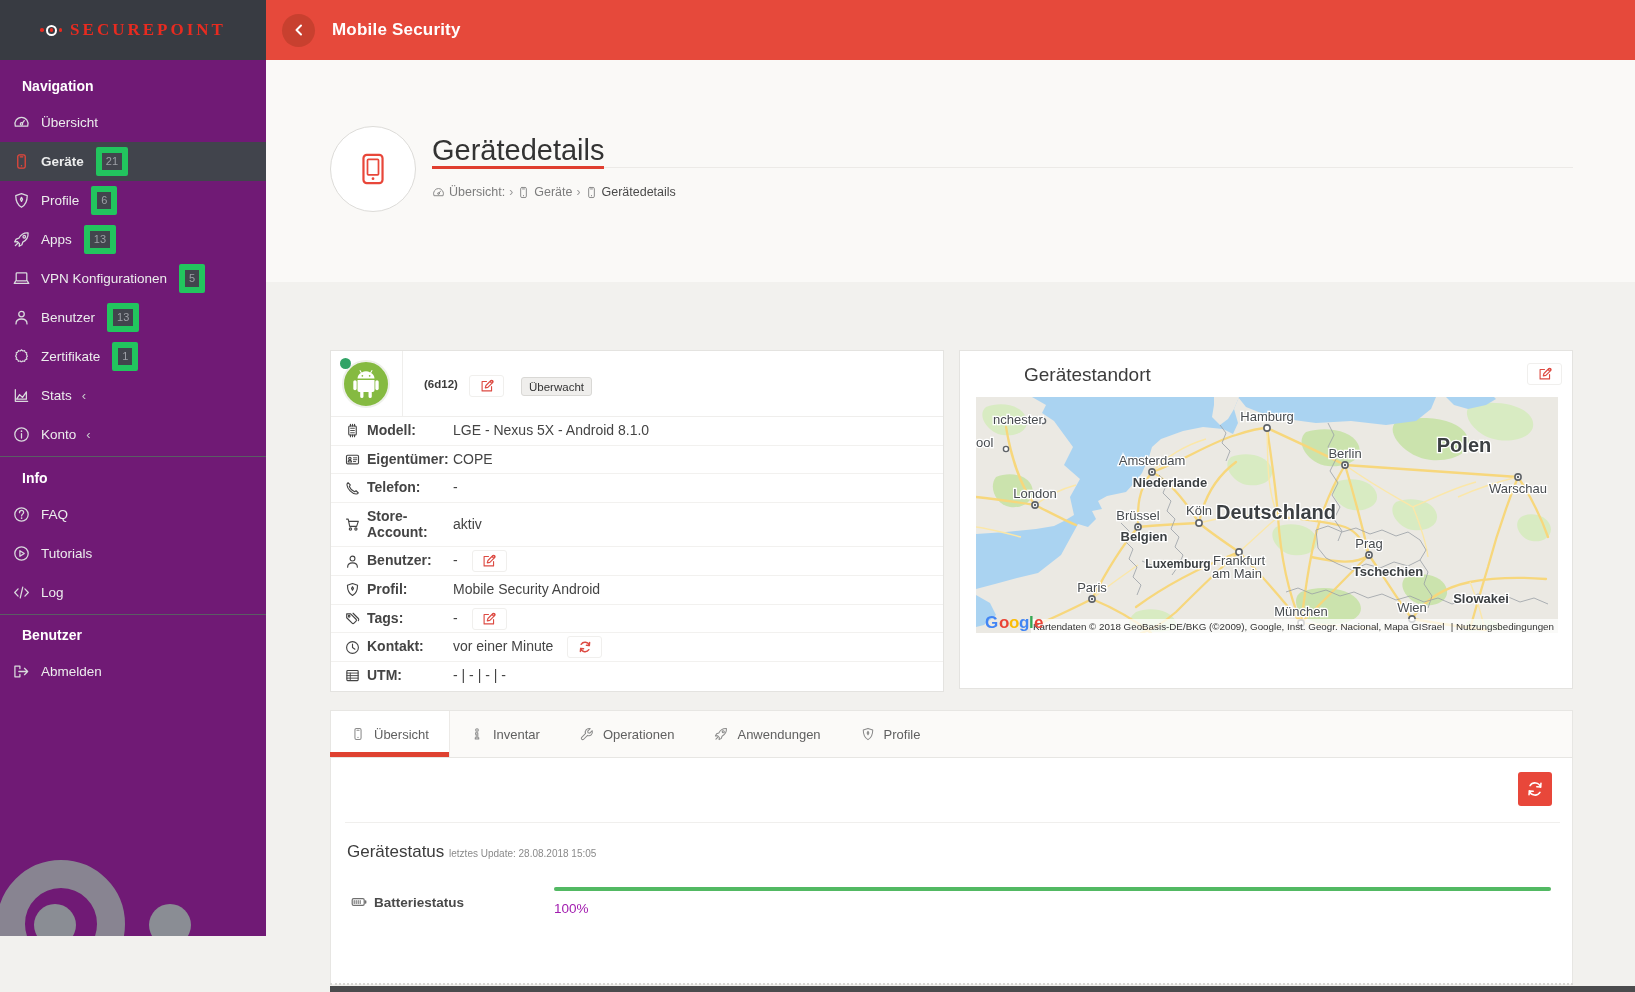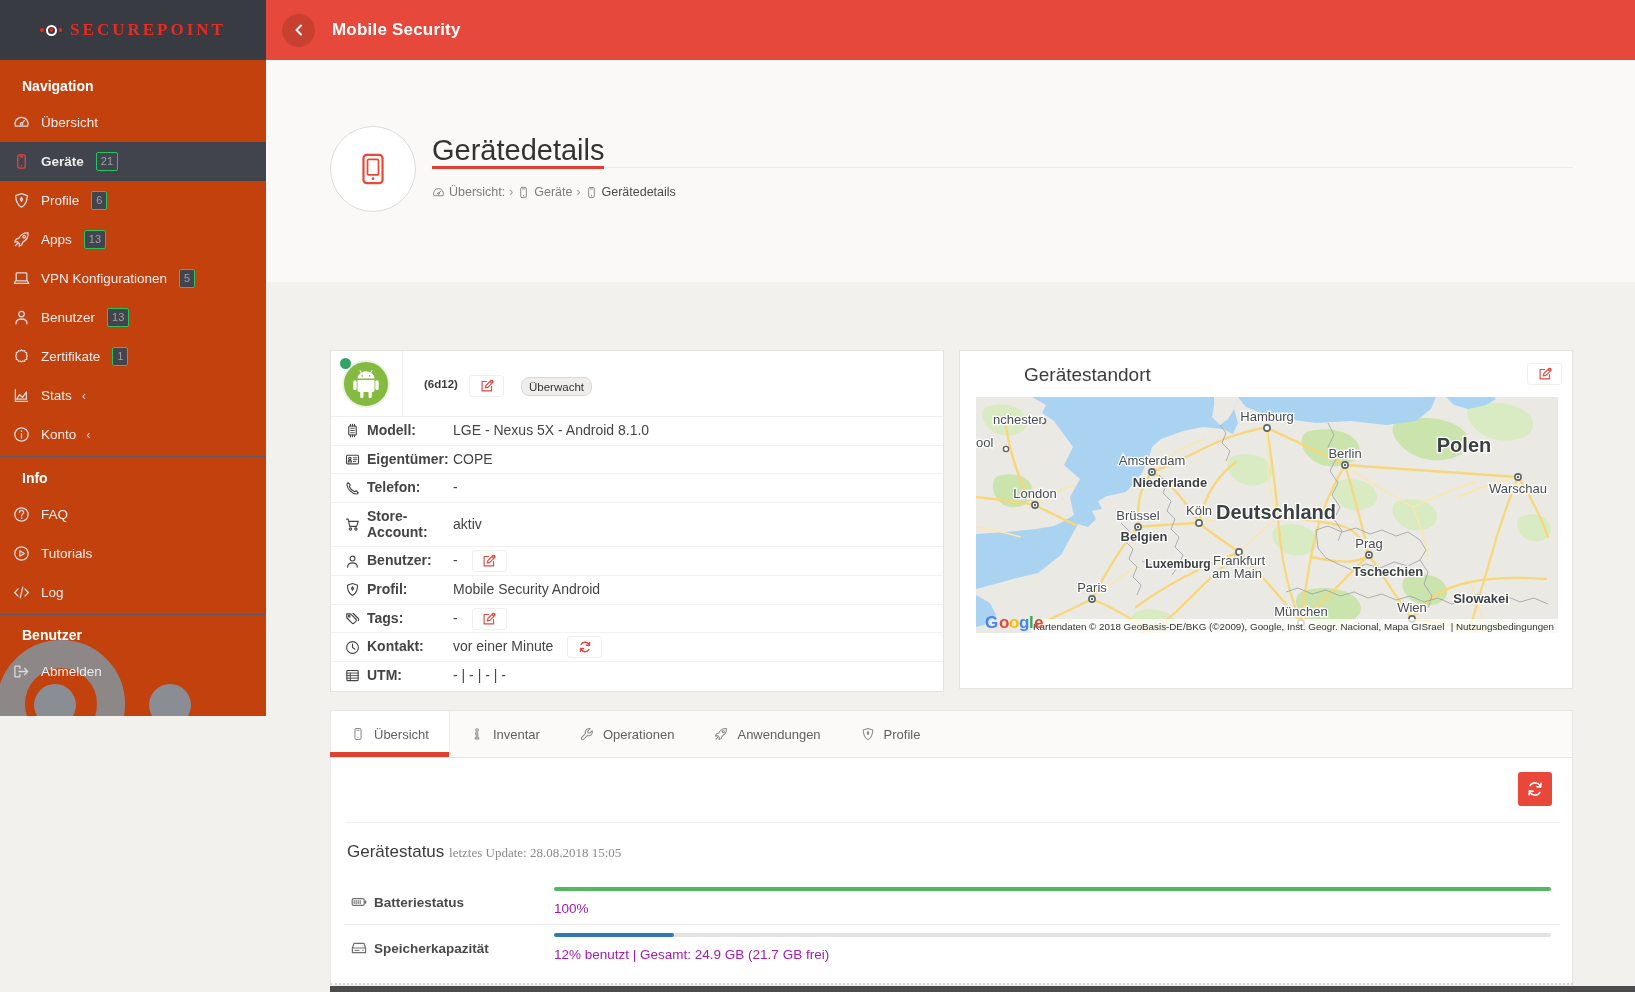--- a/index.html
+++ b/index.html
@@ -1,35 +1,35 @@
 <!DOCTYPE html>
 <html lang="de"><head>
 <meta charset="utf-8">
 <title>Mobile Security</title>
 <style>
 * { margin:0; padding:0; box-sizing:border-box; }
 html,body { width:1635px; height:992px; overflow:hidden; }
 body { font-family:"Liberation Sans", sans-serif; background:#f2f1ee; position:relative; }
 
 
-.sidebar { position:absolute; left:0; top:0; width:266px; height:716px; background:#c2410c; overflow:hidden; z-index:5; }
+.sidebar { position:absolute; left:0; top:0; width:266px; height:936px; background:#701a75; overflow:hidden; z-index:5; }
 .logo { height:60px; background:#383b42; display:flex; align-items:center; justify-content:center; }
 .logo-mark { display:flex; align-items:center; }
 .logo-dot { width:3.5px; height:3.5px; border-radius:50%; background:#e82b20; }
 .logo-o { width:11px; height:11px; border:2.6px solid #fff; border-radius:50%; margin:0 2px; position:relative; }
 .logo-o i { position:absolute; left:50%; top:50%; width:3.2px; height:3.2px; margin:-1.6px 0 0 -1.6px; background:#e82b20; border-radius:50%; }
 .logo-text { font-family:"Liberation Serif", serif; color:#e82b20; font-size:17px; font-weight:bold; letter-spacing:3px; margin-left:8px; }
 .nav { padding-top:4px; position:relative; z-index:2; }
 .nav-head { font-size:14px; font-weight:bold; color:#fff; padding:14px 13px 9px 22px; }
 .nav-item { display:flex; align-items:center; height:39px; padding:0 13px; color:#eceded; font-size:13.5px; position:relative; }
 .nav-item .ni { width:17px; height:17px; margin-right:11px; flex:none; color:#d9dadd; }
 .nav-item .ni svg { width:17px; height:17px; display:block; }
 .nav-item.active { background:#41444c; font-weight:bold; }
 .nav-item.active .ni { color:#e8473a; }
-.badge { margin-left:12px; background:#42454d; border:1px solid #22c55e; color:#9da0a6; font-size:11px; line-height:1; padding:3px 4px; border-radius:2px; font-weight:normal; }
+.badge { margin-left:12px; background:#42454d; border:6px solid #22c55e; color:#9da0a6; font-size:11px; line-height:1; padding:3px 4px; border-radius:2px; font-weight:normal; }
 .chev { margin-left:10px; color:#c7c9cc; font-size:13px; }
 .nav-sep { border-top:1px solid #5a5d64; margin-top:2px; }
 .watermark { position:absolute; left:0; bottom:0; width:266px; height:140px; z-index:1; }
 
 
 .topbar { position:absolute; left:266px; top:0; width:1369px; height:60px; background:#e6493b; z-index:4; display:flex; align-items:center; }
 .backbtn { width:33px; height:33px; border-radius:50%; background:#c8402f; margin-left:16px; display:flex; align-items:center; justify-content:center; }
 .topbar h2 { color:#fff; font-size:17px; font-weight:bold; margin-left:17px; letter-spacing:.2px; }
 
 
@@ -51,21 +51,21 @@
 
 
 .dev-top { height:66px; border-bottom:1px solid #efeeec; position:relative; }
 .dev-ava-cell { position:absolute; left:0; top:0; width:72px; height:66px; border-right:1px solid #efeeec; }
 .green-circle { position:absolute; left:11px; top:9px; width:48px; height:48px; border-radius:50%; background:#85ba41; border:2px solid #eef0ea; display:flex; align-items:center; justify-content:center; }
 .state-dot { position:absolute; left:9px; top:7px; width:11px; height:11px; border-radius:50%; background:#31a366; z-index:2; }
 .dev-id { position:absolute; left:93px; top:27px; font-size:11.5px; font-weight:bold; color:#3c3c3c; }
 .btn-edit { position:absolute; width:35px; height:22px; background:#fff; border:1px solid #f0efed; border-radius:3px; display:flex; align-items:center; justify-content:center; color:#dd4b43; }
 .btn-edit svg { width:14px; height:14px; display:block; }
 #edit-top { left:138px; top:24px; }
-.btn-grey { position:absolute; left:190px; top:26px; height:19px; padding:0 7px; background:#efeeec; border:1px solid #d9d8d5; border-radius:8px; font-size:11.5px; color:#333; display:flex; align-items:center; }
+.btn-grey { position:absolute; left:190px; top:26px; height:19px; padding:0 7px; background:#efeeec; border:1px solid #d9d8d5; border-radius:3px; font-size:11.5px; color:#333; display:flex; align-items:center; }
 
 table.props { width:100%; border-collapse:collapse; }
 table.props td { border-bottom:1px solid #f2f1ef; vertical-align:middle; font-size:14px; color:#444; padding:0; }
 table.props tr:last-child td { border-bottom:none; }
 td.c-ico { width:36px; padding-left:14px !important; color:#8b8b8b; }
 td.c-ico svg { width:15px; height:15px; display:block; }
 td.c-lab { width:86px; font-weight:bold; color:#4a4a4a; padding:6px 0 !important;margin-left:35px; }
 td.c-val { padding-left:0 !important; }
 td.hb { padding-top:2px !important; padding-bottom:2px !important; }
 table.props td { line-height:1.12; }
@@ -82,21 +82,21 @@
 .tab { display:flex; align-items:center; padding:0 20px; font-size:13px; color:#606060; position:relative; }
 .tab .ti { width:14px; height:14px; margin-right:9px; color:#8b8b8b; }
 .tab .ti svg { width:14px; height:14px; display:block; }
 .tab.active { background:#fff; border-right:1px solid #eceae7; }
 .tab.active:after { content:""; position:absolute; left:-1px; right:0; bottom:0; height:5px; background:#df4130; }
 
 
 .panel { position:absolute; left:330px; top:758px; width:1243px; height:226px; background:#fff; border-left:1px solid #e7e6e3; border-right:1px solid #e7e6e3; }
 .btn-refresh { position:absolute; right:20px; top:14px; width:34px; height:34px; background:#e8473a; border-radius:3px; color:#fff; display:flex; align-items:center; justify-content:center; }
 .status-head { position:absolute; left:16px; top:84px; font-size:17px; color:#3c3c3c; }
-.status-sub { font-size:13px; color:#8a8a8a; font-weight:normal;font-family:Liberation Serif, serif; }
+.status-sub { font-size:10px; color:#8a8a8a; font-weight:normal; }
 .srow { position:absolute; left:14px; width:1215px; height:48px; }
 .srow .slab { position:absolute; left:6px; top:15px; display:flex; align-items:center; font-size:13.5px; font-weight:bold; color:#4a4a4a; }
 .srow .slab svg { width:16px; height:16px; margin-right:7px; color:#6f6f6f; }
 #row-batt { top:121px; }
 #row-store { top:166px; border-top:1px solid #eceae7; }
 .track { position:absolute; left:209px; top:8px; width:997px; height:4px; background:#e4e3e1; border-radius:2px; }
 .fill { height:4px; border-radius:2px; }
 .bar-text { position:absolute; left:209px; top:22px; font-size:13.5px; color:#a21caf; }
 .bottom-strip { position:absolute; left:330px; top:986px; width:1305px; height:6px; background:#4b4b4d; }
 .bottom-dots { position:absolute; left:330px; top:983px; width:1243px; border-top:2px dotted #d8d7d4; }
@@ -604,27 +604,15 @@
     <div class="slab"><svg viewBox="0 0 16 16" fill="none" stroke="currentColor" stroke-width="1.2" stroke-linecap="round" stroke-linejoin="round">
           <rect x="1.2" y="4.6" width="12" height="6.8" rx="1.4"></rect>
           <path d="M14.6 7 v2" stroke-width="1.6"></path>
           <path d="M3.2 6.6 v2.8 M5.2 6.6 v2.8 M7.2 6.6 v2.8 M9.2 6.6 v2.8" stroke-width="1.1"></path>
         </svg> Batteriestatus</div>
     <div class="track">
         <div class="fill" style="width:997px;background:#52b963;"></div>
       </div>
     <div class="bar-text">100%</div>
   </div>
-  <div class="srow" id="row-store">
-    <div class="slab"><svg viewBox="0 0 16 16" fill="none" stroke="currentColor" stroke-width="1.2" stroke-linecap="round" stroke-linejoin="round">
-          <path d="M3 3.4 H13 L14.6 8 V12.6 H1.4 V8 Z"></path>
-          <path d="M1.4 8 H14.6"></path>
-          <path d="M4 10.4 h4" stroke-width="1"></path>
-          <circle cx="12" cy="10.3" r="0.7" fill="currentColor" stroke="none"></circle>
-        </svg> Speicherkapazität</div>
-    <div class="track">
-        <div class="fill" style="width:120px;background:#3079b5;"></div>
-      </div>
-    <div class="bar-text">12% benutzt | Gesamt: 24.9 GB (21.7 GB frei)</div>
-  </div>
 </div>
 <div class="bottom-dots"></div>
 <div class="bottom-strip"></div>
 
 </body></html>

